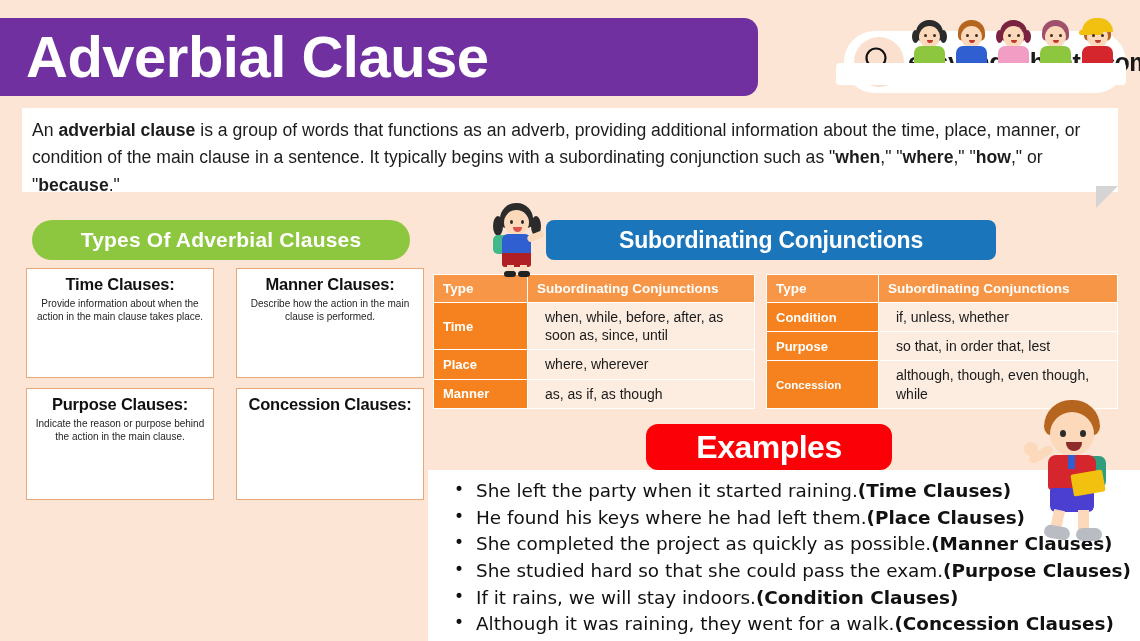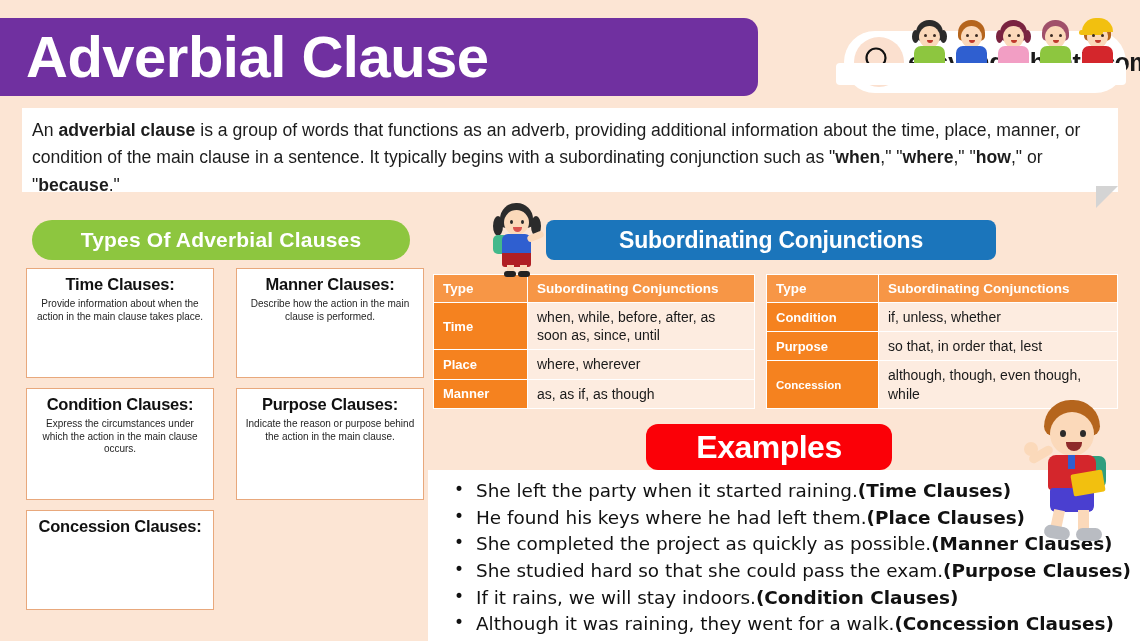--- a/index.html
+++ b/index.html
@@ -146,21 +146,21 @@
     border: 1px solid #ffffff;
   }
   .tbl td.k {
     background: #f5821f; color: #ffffff;
     font-size: 13px; font-weight: bold;
     padding: 5px 9px; border: 1px solid #ffffff;
     vertical-align: middle;
   }
   .tbl td.v {
     background: #fdece0; color: #1a1a1a;
-    font-size: 14px; padding: 5px 9px;
+    font-size: 14px; padding: 5px 17px;
     border: 1px solid #ffffff; line-height: 1.3;
     vertical-align: middle;
   }
   .tbl-left  col.c1 { width: 94px; }
   .tbl-right col.c1 { width: 112px; }
   .tbl-right td.k.small { font-size: 11.5px; }
 
   
   .pill-red {
     position: absolute; left: 646px; top: 424px;
@@ -309,24 +309,20 @@
 <div class="types-grid">
   <div class="type-box">
     <div class="type-title">Time Clauses:</div>
     <div class="type-desc">Provide information about when the action in the main clause takes place.</div>
   </div>
   <div class="type-box">
     <div class="type-title">Manner Clauses:</div>
     <div class="type-desc">Describe how the action in the main clause is performed.</div>
   </div>
   <div class="type-box">
-    <div class="type-title">Condition Clauses:</div>
-    <div class="type-desc">Express the circumstances under which the action in the main clause occurs.</div>
-  </div>
-  <div class="type-box">
     <div class="type-title">Purpose Clauses:</div>
     <div class="type-desc">Indicate the reason or purpose behind the action in the main clause.</div>
   </div>
   <div class="type-box">
     <div class="type-title">Concession Clauses:</div>
   </div>
 </div>
 
 <div class="girl">
   <div class="g-pt l"></div>

